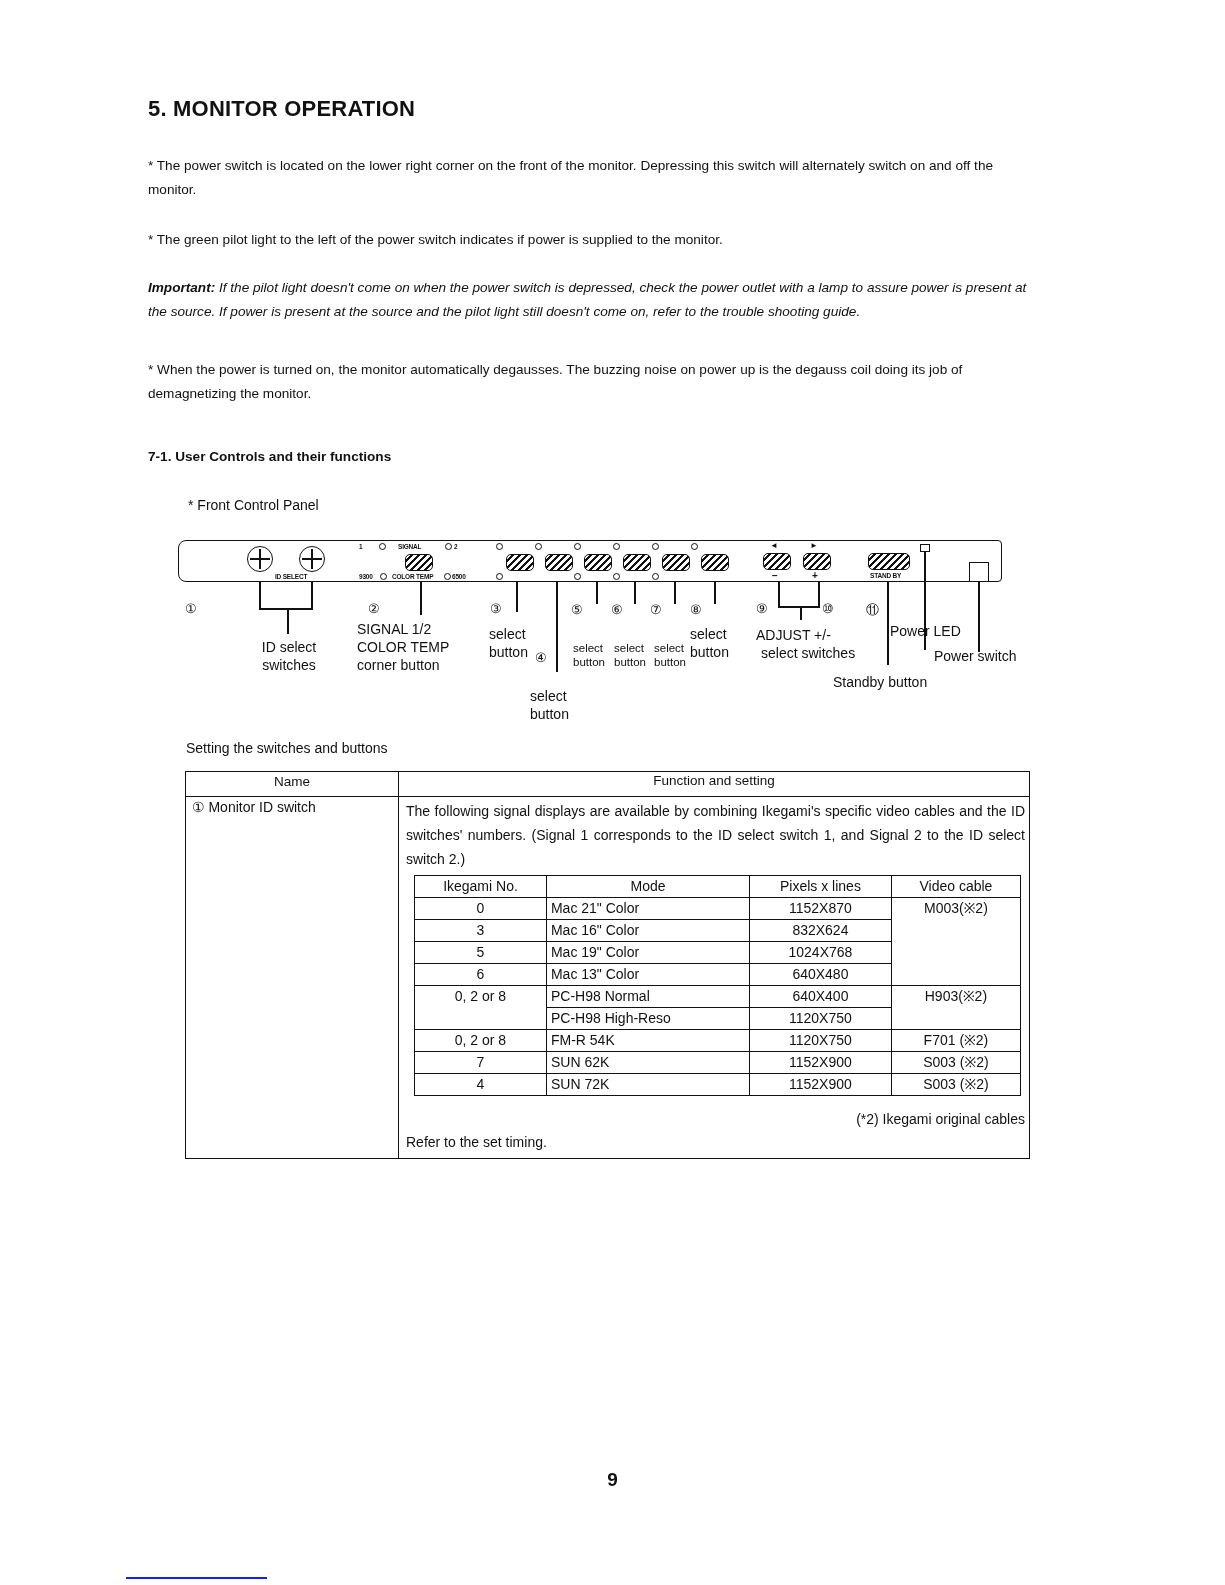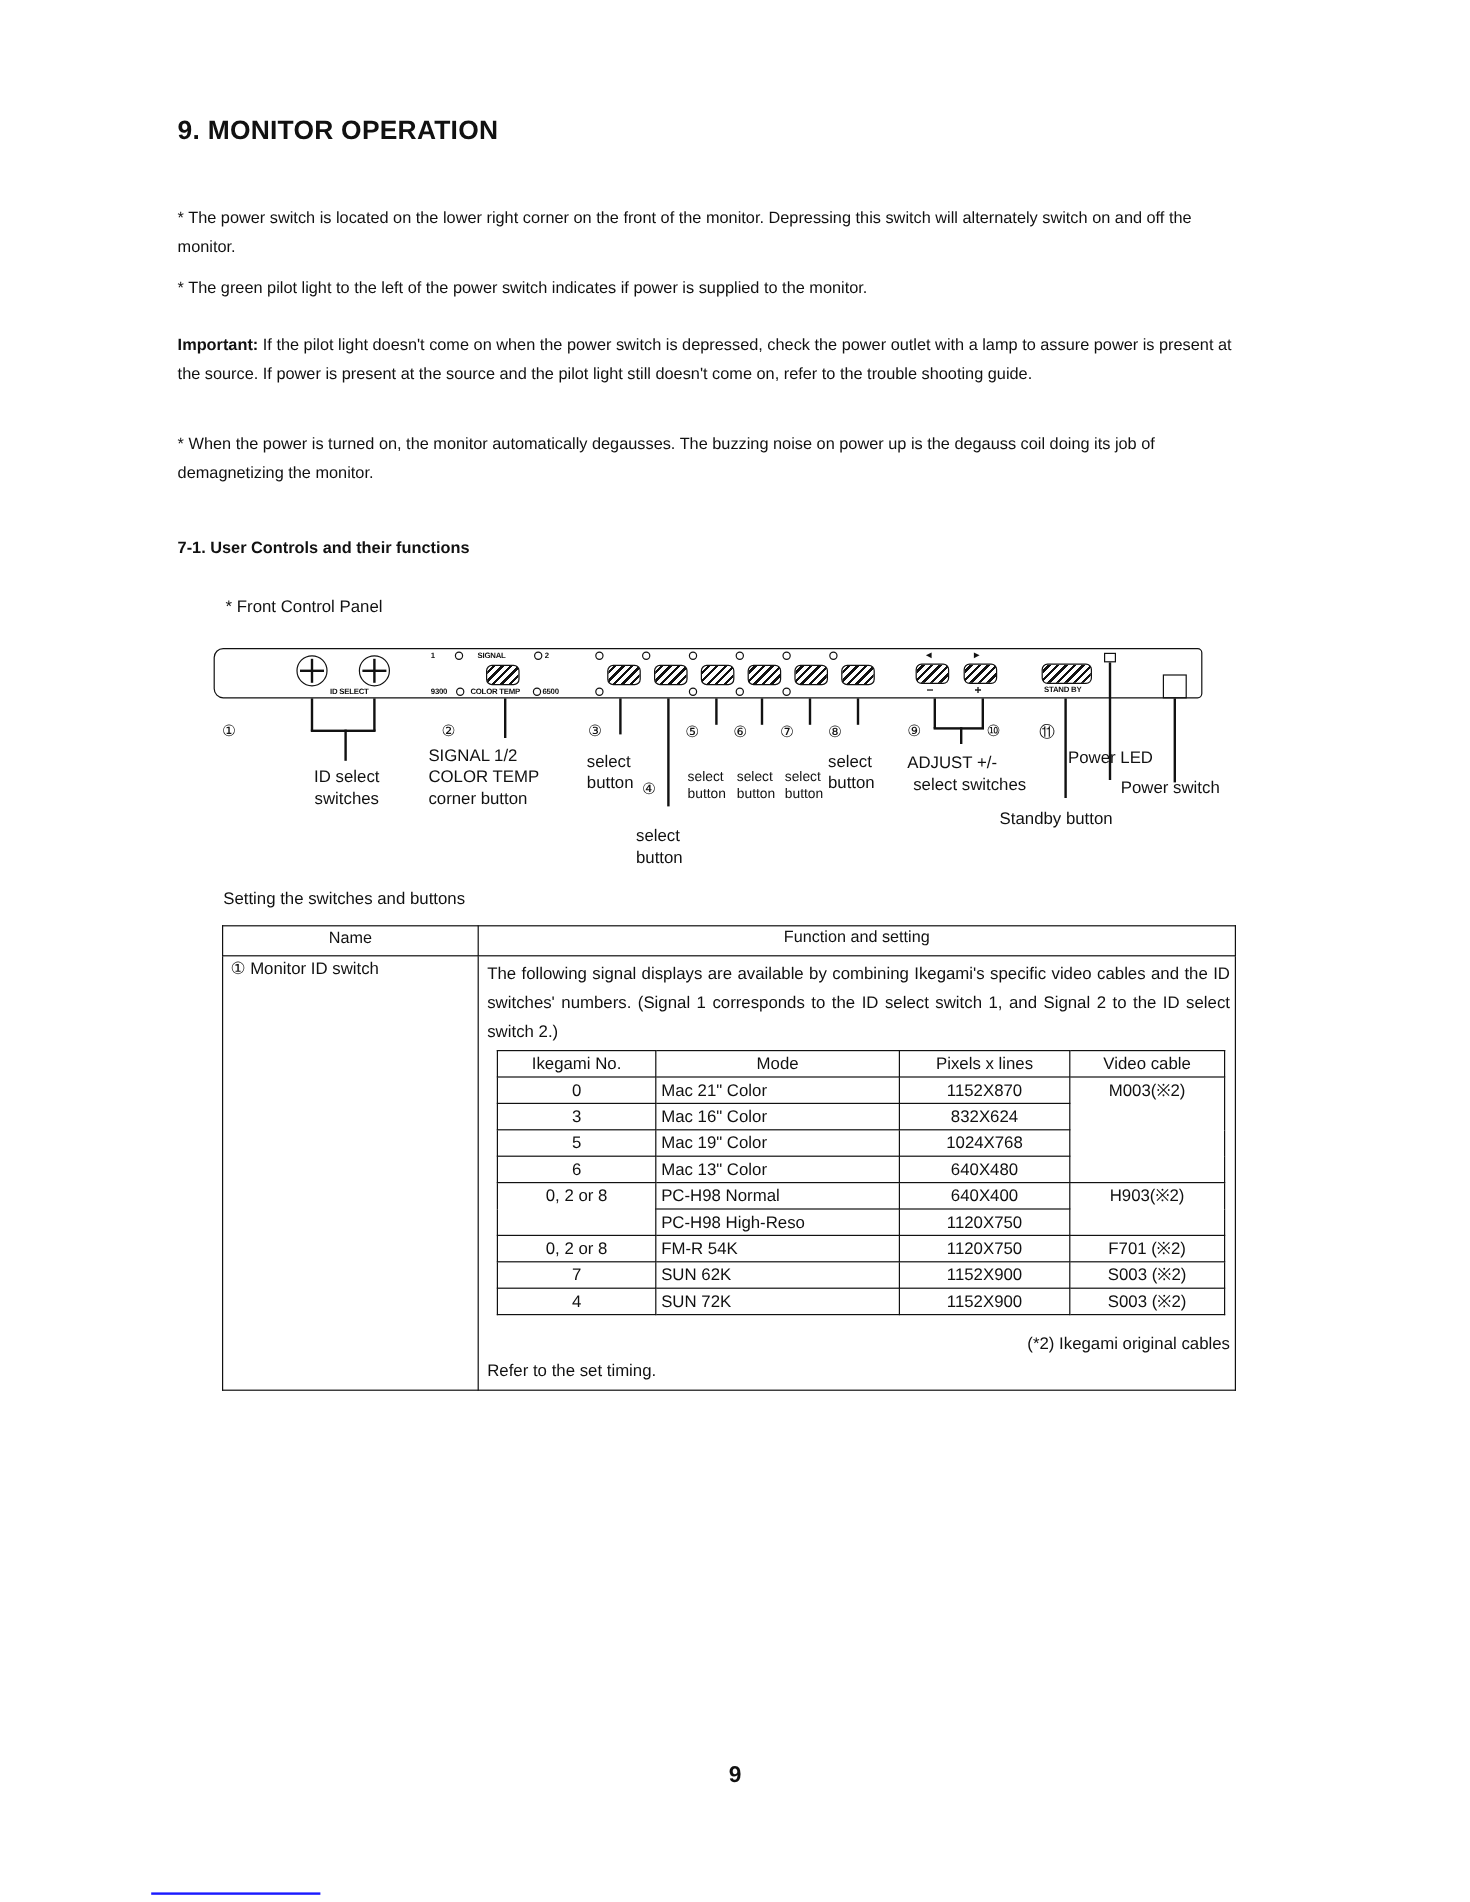--- a/index.html
+++ b/index.html
@@ -39,24 +39,24 @@
   table.inner td { border:1.5px solid #111; height:21px; padding:0 4px; text-align:center; line-height:21px; }
   table.inner td.l { text-align:left; }
   .foot1 { text-align:right; margin-top:12px; line-height:22px; }
   .foot2 { line-height:24px; }
   .pageno { left:0; width:1225px; top:1469px; text-align:center; font-size:19px; font-weight:bold; }
   .bottom-link { left:126px; top:1577px; width:141px; height:1.5px; background:#1a1aff; }
 </style>
 </head>
 <body>
 
-<div class="abs h1">9. MONITOR OPERATION</div>
-<div class="abs para" style="top:170px;">* The power switch is located on the lower right corner on the front of the monitor. Depressing this switch will alternately switch on and off the monitor.</div>
+<div class="abs h1">5. MONITOR OPERATION</div>
+<div class="abs para" style="top:154px;">* The power switch is located on the lower right corner on the front of the monitor. Depressing this switch will alternately switch on and off the monitor.</div>
 <div class="abs para" style="top:228px;">* The green pilot light to the left of the power switch indicates if power is supplied to the monitor.</div>
-<div class="abs para" style="top:276px;"><b>Important:</b><span> If the pilot light doesn't come on when the power switch is depressed, check the power outlet with a lamp to assure power is present at the source. If power is present at the source and the pilot light still doesn't come on, refer to the trouble shooting guide.</span></div>
+<div class="abs para" style="top:276px;font-style:italic;"><b>Important:</b><span> If the pilot light doesn't come on when the power switch is depressed, check the power outlet with a lamp to assure power is present at the source. If power is present at the source and the pilot light still doesn't come on, refer to the trouble shooting guide.</span></div>
 <div class="abs para" style="top:358px;">* When the power is turned on, the monitor automatically degausses. The buzzing noise on power up is the degauss coil doing its job of demagnetizing the monitor.</div>
 <div class="abs h2">7-1. User Controls and their functions</div>
 <div class="abs sub">* Front Control Panel</div>
 
 <div class="abs panel"></div>
 
 <div class="abs knob" style="left:247px;top:546px;"></div>
 <div class="abs knob" style="left:299px;top:546px;"></div>
 <div class="abs tiny" style="left:275px;top:573px;">ID SELECT</div>
 

